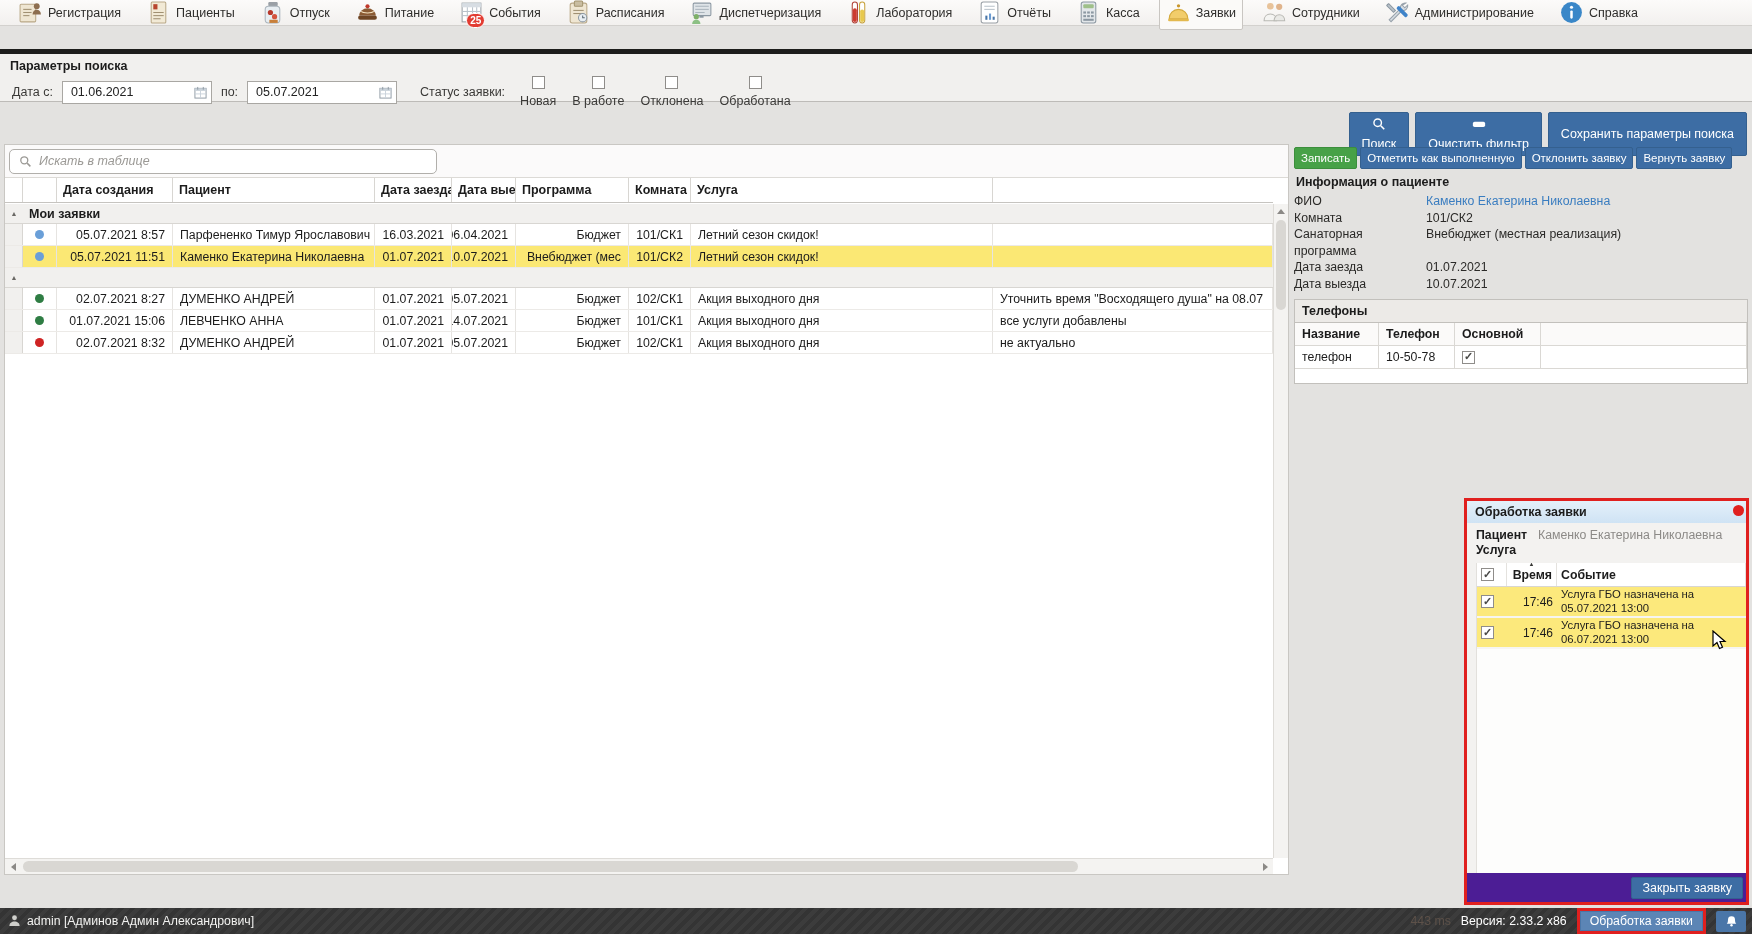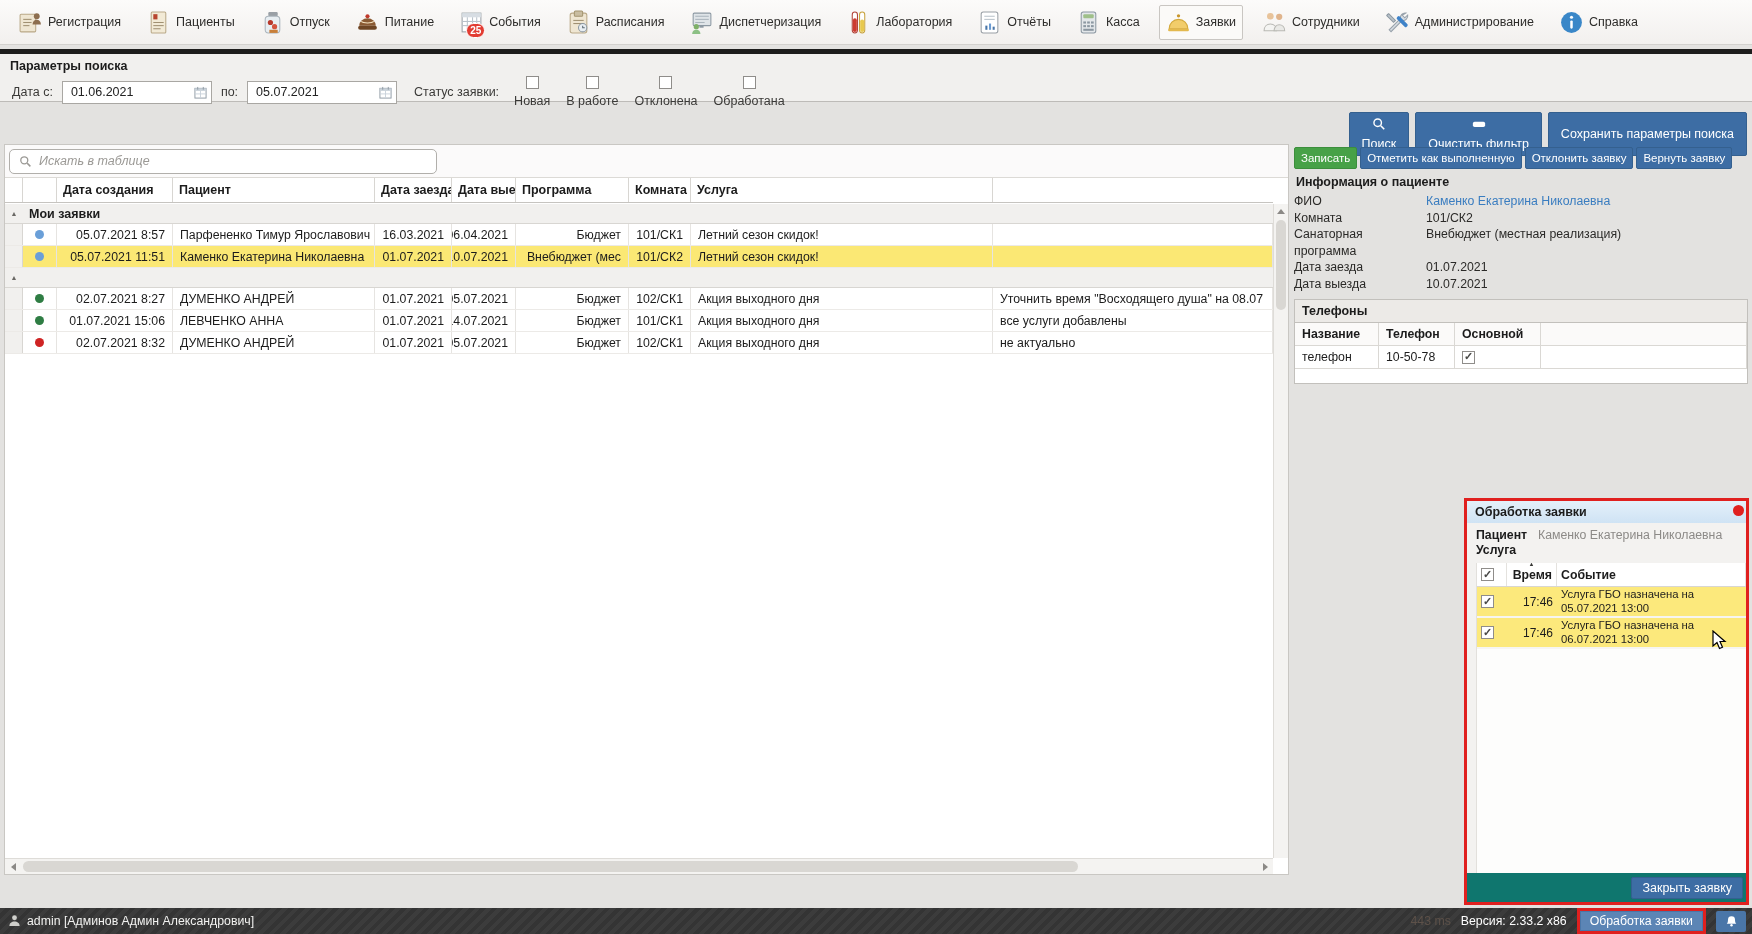--- a/index.html
+++ b/index.html
@@ -1,21 +1,21 @@
 <!DOCTYPE html>
 <html><head>
 <meta charset="utf-8">
 <style>
   * { margin:0; padding:0; box-sizing:border-box; }
   html,body { width:1752px; height:934px; }
   body { font-family:"Liberation Sans", sans-serif; font-size:12px; color:#1c1c1c; }
   #app { position:relative; width:1752px; height:934px; background:#e3e2e0; overflow:hidden; }
 
   
-  .toolbar { position:absolute; top:0; left:0; right:0; height:45px;
+  .toolbar { position:absolute; top:0; left:0; right:0; height:26px;
     background:linear-gradient(#fcfbfa,#f2f0ee); border-bottom:1px solid #d3d1ce;
     display:flex; align-items:center; padding:8px 12px; gap:13px; }
   .tb-item { display:flex; align-items:center; gap:5px; padding:4px 6px; cursor:default; position:relative; }
   .tb-item.selected { background:#fbfaf8; border:1px solid #c9c6c2; border-radius:2px; }
   .tb-icon { width:25px; height:25px; display:inline-block; position:relative; }
   .tb-icon svg { width:100%; height:100%; }
   .tb-label { font-size:12.5px; color:#2e2d2b; white-space:nowrap; }
   .badge { position:absolute; left:7px; bottom:-3px; min-width:17px; height:15px; padding:0 3px;
     background:#e23c32; border:1px solid #fff; border-radius:9px; color:#fff; font-size:10px;
     font-weight:bold; display:flex; align-items:center; justify-content:center; }
@@ -131,21 +131,21 @@
   .pt-header { background:#fff; border-bottom:1px solid #d8d6d2; font-weight:bold; font-size:12.3px;
     height:24px; align-items:center; }
   .pt-header .ptc { display:flex; align-items:center; padding:0 4px; height:100%; border-right:1px solid #e4e2de; }
   .pt-time-h { position:relative; justify-content:flex-end; }
   .pt-sort { position:absolute; top:-2px; left:50%; transform:translateX(-50%); font-size:6px; color:#3a3a38; }
   .pt-row { background:#fce97c; min-height:31px; border-bottom:2px solid #f6f5f2; font-size:11.3px;
     align-items:center; }
   .pt-row .ptc { display:flex; align-items:center; padding:1px 4px; overflow:hidden; }
   .pt-row .pt-time { justify-content:flex-end; font-size:12px; }
   .pt-row .pt-event { line-height:1.2; white-space:normal; }
-  .popup-footer { flex:0 0 auto; background:#0f766e; padding:4px 3px 3px; display:flex; justify-content:flex-end; }
+  .popup-footer { flex:0 0 auto; background:#4c1d95; padding:4px 3px 3px; display:flex; justify-content:flex-end; }
   .popup-footer .btn { padding:3px 10px; }
 
   
   .status-bar { position:absolute; left:0; right:0; bottom:0; height:26px;
     background:repeating-linear-gradient(135deg,#3c3c3c 0 4px,#343434 4px 8px);
     display:flex; align-items:center; padding:0 6px 0 8px; gap:8px; color:#f2f2f0; font-size:12.3px; }
   .sb-user { display:flex; gap:6px; }
   .sb-right { margin-left:auto; display:flex; align-items:center; gap:10px; }
   .sb-latency { color:#5d5149; }
   .sb-version { color:#fff; }
@@ -337,21 +337,21 @@
         <span class="val">05.07.2021</span>
         <span class="cal-icon"><svg viewBox="0 0 14 14">
               <rect x="1" y="2.5" width="12" height="10.5" fill="#fff" stroke="#8c98a2"></rect>
               <rect x="1" y="2.5" width="12" height="2.8" fill="#c9d2da"></rect>
               <line x1="4" y1="1" x2="4" y2="4" stroke="#8c98a2"></line>
               <line x1="10" y1="1" x2="10" y2="4" stroke="#8c98a2"></line>
               <line x1="1" y1="8.5" x2="13" y2="8.5" stroke="#c9d2da"></line>
               <line x1="7" y1="5.3" x2="7" y2="13" stroke="#c9d2da"></line>
             </svg></span>
       </span>
-      <span class="f-label" style="margin-left:8px">Статус заявки:</span>
+      <span class="f-label" style="margin-left:14px">Статус заявки:</span>
       <span class="statuses">
         <span class="status-opt">
             <span class="cb"></span>
             <span class="f-label">Новая</span>
           </span>
         <span class="status-opt">
             <span class="cb"></span>
             <span class="f-label">В работе</span>
           </span>
         <span class="status-opt">

